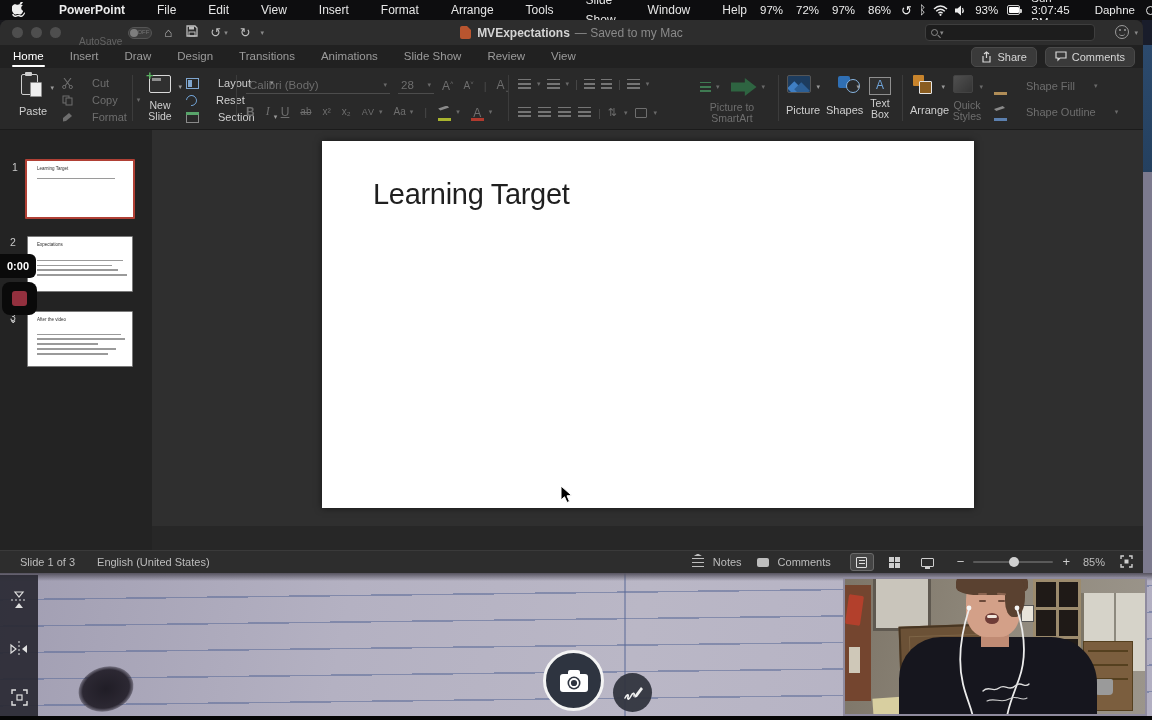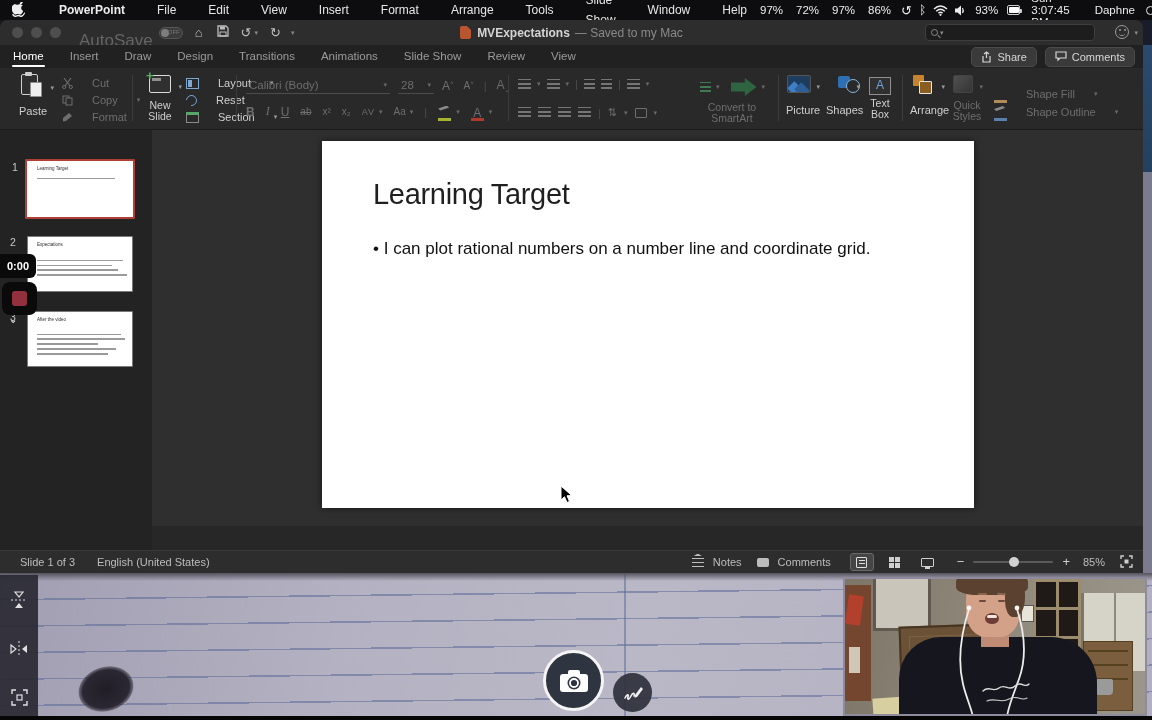--- a/index.html
+++ b/index.html
@@ -27,21 +27,21 @@
   #desktop-strip { position:absolute; right:0; top:20px; width:10px; height:553px; }
 
   
   #window { position:absolute; left:0; top:20px; width:1143px; height:553px; background:#272727;
     border-radius:8px 8px 0 0; overflow:hidden; }
 
   #titlebar { position:absolute; left:0; top:0; width:100%; height:25px; background:#2d2d2d;
     display:flex; align-items:center; }
   .tl { width:11px; height:11px; border-radius:50%; background:#4e4e4e; margin-left:8px; }
   .tl:first-child { margin-left:12px; }
-  .autosave { color:#646464; font-size:17px; margin-left:18px;margin-top:17px; }
+  .autosave { color:#646464; font-size:10px; margin-left:18px;margin-top:17px; }
   .as-toggle { width:24px; height:12px; background:#3c3c3c; border:1px solid #555; border-radius:7px;
     margin-left:6px; position:relative; }
   .as-toggle .knob { position:absolute; left:1px; top:1px; width:8px; height:8px; border-radius:50%; background:#7e7e7e; }
   .as-toggle .state { position:absolute; right:2px; top:1.5px; font-size:6px; color:#777; }
   .tb-ico { color:#bdbdbd; font-size:13px; margin-left:12px; line-height:25px; }
   .tb-chev { color:#8a8a8a; font-size:7px; margin-left:3px; }
   .tb-title { position:absolute; left:0; right:0; top:0; height:25px; display:flex; align-items:center;
     justify-content:center; pointer-events:none; }
   .doc-ico { width:11px; height:13px; background:#b9552f; border-radius:2px; position:relative; margin-right:6px; }
   .doc-ico::after{ content:""; position:absolute; right:0; top:0; border-style:solid; border-width:0 4px 4px 0;
@@ -461,21 +461,21 @@
         <span class="sq-ico" style="border-color:#6e6e6e;"></span>
         <span class="chev d">▾</span>
       </div>
       <div class="minirow" style="left:700px;top:10px;gap:5px;">
         <span class="stripes sm" style="background:repeating-linear-gradient(to bottom,#3f7a52 0 1.4px,transparent 1.4px 4.2px);"></span>
         <span class="chev d">▾</span>
         <span class="smartart-ico" style="margin-left:6px;"></span>
         <span class="chev d">▾</span>
       </div>
       <div class="abs dis ribbon-2line" style="left:694px;top:34px;width:76px;">
-        <span>Convert to</span><br><span>SmartArt</span>
+        <span>Picture to</span><br><span>SmartArt</span>
       </div>
       <div class="vsep" style="left:778px;"></div>
 
       <div class="abs" style="left:786px;top:7px;width:34px;text-align:center;">
         <span class="pic-ico" style="display:inline-block;margin-left:-8px;"></span>
         <span class="chev" style="position:absolute;right:0;top:8px;">▾</span>
         <div class="rlabel" style="margin-top:7px;">Picture</div>
       </div>
       <div class="abs" style="left:826px;top:7px;width:34px;text-align:right;">
         <span class="shapes-ico" style="display:inline-block;margin-left:-8px;"></span>
@@ -491,21 +491,21 @@
       <div class="abs" style="left:910px;top:7px;width:36px;text-align:center;">
         <span class="arrange-ico" style="display:inline-block;margin-left:-8px;"></span>
         <span class="chev" style="position:absolute;right:1px;top:8px;">▾</span>
         <div class="rlabel" style="margin-top:7px;">Arrange</div>
       </div>
       <div class="abs" style="left:950px;top:7px;width:34px;text-align:center;">
         <span class="qs-ico" style="display:inline-block;margin-left:-8px;"></span>
         <span class="chev d" style="position:absolute;right:1px;top:8px;">▾</span>
         <div class="dis ribbon-2line" style="margin-top:3px;"><span>Quick</span><br><span>Styles</span></div>
       </div>
-      <div class="minirow" style="left:994px;top:12px;margin-top:8px;">
+      <div class="minirow" style="left:994px;top:12px;">
         <span style="position:relative;display:inline-block;width:13px;height:12px;">
           <span class="fill-ico"></span><span class="ul-bar" style="background:#b08d57;"></span>
         </span>
         <span class="dis">Shape Fill</span>
         <span class="chev d">▾</span>
       </div>
       <div class="minirow" style="left:994px;top:38px;">
         <span style="position:relative;display:inline-block;width:13px;height:12px;">
           <span class="pen-ico"></span><span class="ul-bar" style="background:#5b7fae;"></span>
         </span>
@@ -543,24 +543,20 @@
         </div>
       <div id="rec-stop">
           <span class="stopsq"></span>
         </div>
       <div id="rec-chev">⌄</div>
     </div>
 
     <div id="editor">
       <div id="slide">
         <div id="slide-title">Learning Target</div>
-        <div id="slide-bullet">
-          <span>•</span>
-          <span>I can plot rational numbers on a number line and coordinate grid.</span>
-        </div>
       </div>
     </div>
 
 
     <div id="statusbar">
       <span style="margin-left:20px;">Slide 1 of 3</span>
       <span style="margin-left:22px;">English (United States)</span>
       <div class="sb-right">
         <span class="notes-ico"></span>
         <span>Notes</span>

